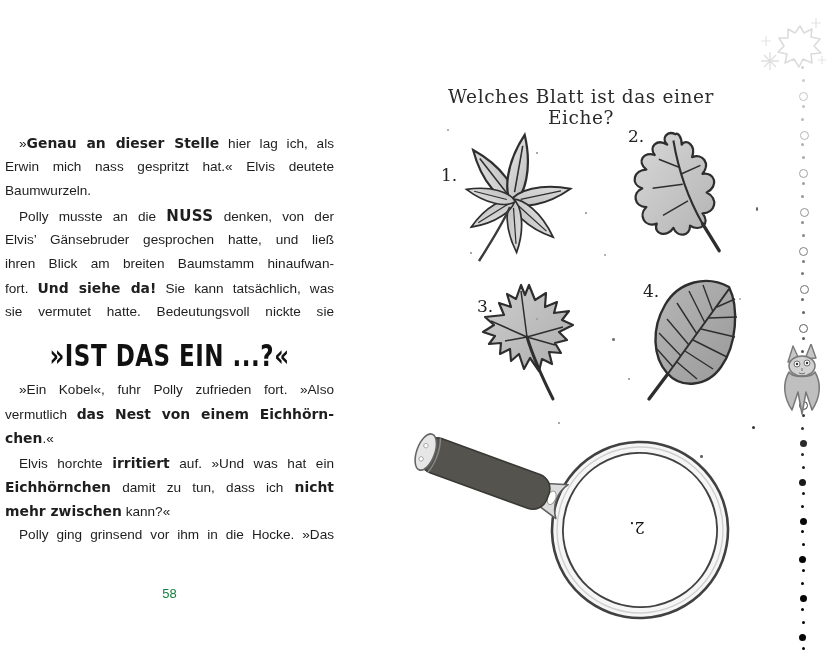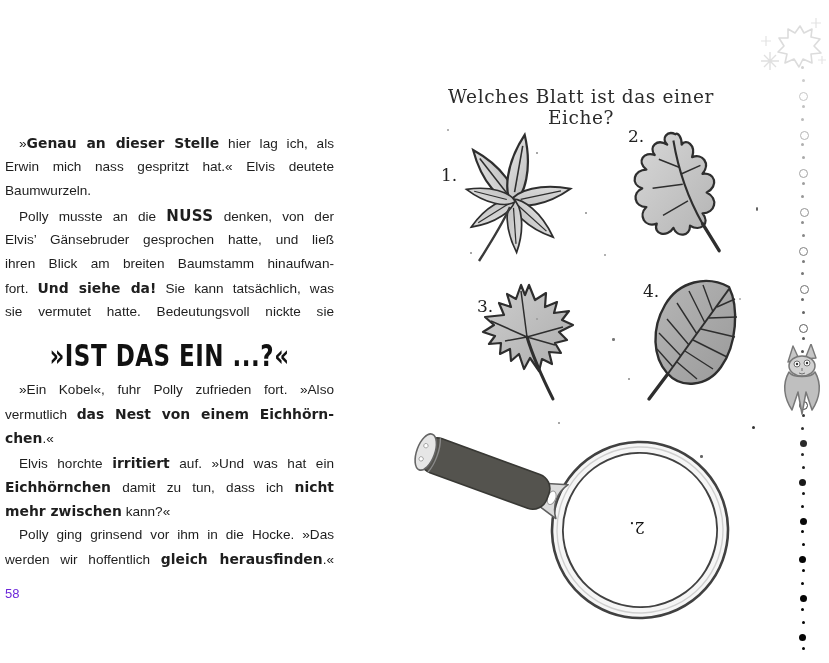--- a/index.html
+++ b/index.html
@@ -13,22 +13,22 @@
   .line.short{text-align:left;text-align-last:left;}
   .line.indent{text-indent:14px;}
   .seg-n{font-family:"Liberation Sans",sans-serif;}
   .seg-b{font-family:"DejaVu Sans",sans-serif;font-weight:700;font-size:13.9px;}
   .seg-big{font-family:"DejaVu Sans",sans-serif;font-weight:700;font-size:15px;
            text-transform:uppercase;letter-spacing:.4px;}
   .chapter-heading{position:absolute;left:5px;top:333px;width:329px;height:46px;
         line-height:46px;text-align:center;font-family:"DejaVu Sans",sans-serif;
         font-weight:700;font-size:23px;letter-spacing:.5px;color:#111;
         transform:scaleY(1.28);transform-origin:center;}
-  .pagenum{position:absolute;left:5px;top:586px;width:329px;text-align:left;
-        font-size:13px;color:#6d28d9;}
+  .pagenum{position:absolute;left:5px;top:586px;width:329px;text-align:center;
+        font-size:13px;color:#15803d;}
 
   
   .quiz-title{position:absolute;left:424px;top:86px;width:314px;text-align:center;
         font-family:"DejaVu Serif",serif;font-size:18.5px;letter-spacing:.6px;color:#2b2b2b;}
   .leaf-label{position:absolute;font-family:"DejaVu Serif",serif;font-size:17px;color:#222;}
   .magnifier-answer{position:absolute;left:620px;top:518px;width:34px;text-align:center;
         font-family:"DejaVu Serif",serif;font-size:16px;color:#111;transform:rotate(180deg);}
 
   .abs{position:absolute;}
   .speck{position:absolute;border-radius:50%;}
@@ -52,21 +52,20 @@
   <div class="chapter-heading">»IST DAS EIN ...?«</div>
 
   <div class="textcol" style="top:378px;">
       <div class="line indent"><span class="seg-n">»Ein Kobel«, fuhr Polly zufrieden fort. »Also</span></div>
       <div class="line"><span class="seg-n">vermutlich </span><span class="seg-b">das Nest von einem Eichhörn-</span></div>
       <div class="line short"><span class="seg-b">chen</span><span class="seg-n">.«</span></div>
       <div class="line indent"><span class="seg-n">Elvis horchte </span><span class="seg-b">irritiert</span><span class="seg-n"> auf. »Und was hat ein</span></div>
       <div class="line"><span class="seg-b">Eichhörnchen</span><span class="seg-n"> damit zu tun, dass ich </span><span class="seg-b">nicht</span></div>
       <div class="line short"><span class="seg-b">mehr zwischen</span><span class="seg-n"> kann?«</span></div>
       <div class="line indent"><span class="seg-n">Polly ging grinsend vor ihm in die Hocke. »Das</span></div>
-      <div class="line"><span class="seg-n">werden wir hoffentlich </span><span class="seg-b">gleich herausfinden</span><span class="seg-n">.«</span></div>
     </div>
 
   <div class="pagenum">58</div>
 
   <div class="quiz-title">Welches Blatt ist das einer Eiche?</div>
 
   <span class="leaf-label" style="left:441px;top:165px;">1.</span>
   <span class="leaf-label" style="left:628px;top:126px;">2.</span>
   <span class="leaf-label" style="left:477px;top:296px;">3.</span>
   <span class="leaf-label" style="left:643px;top:281px;">4.</span>

